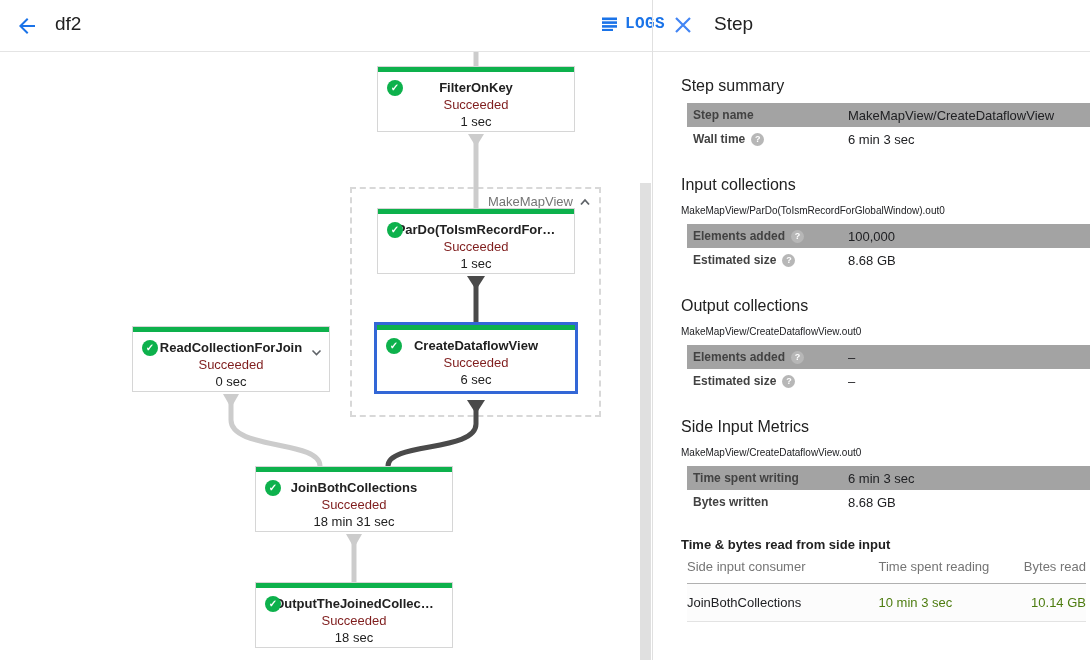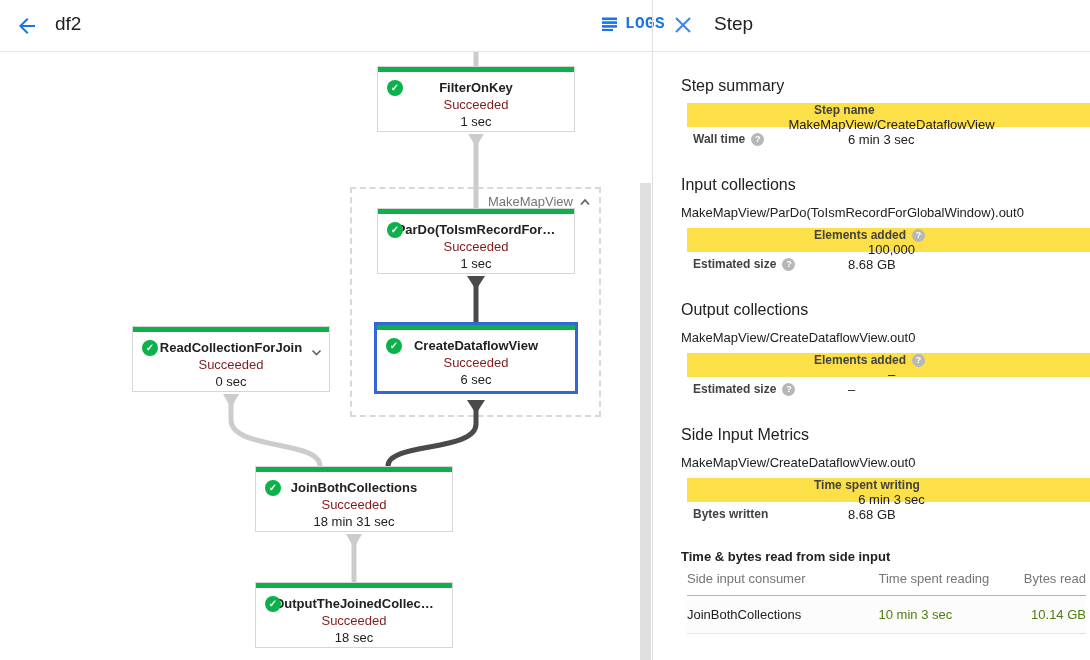--- a/index.html
+++ b/index.html
@@ -36,24 +36,24 @@
   .node-time { font-size:13px; color:#212121; line-height:17px; }
   .check { position:absolute; left:9px; top:13px; width:16px; height:16px; border-radius:50%;
            background:#0db14c; color:#fff; font-size:10px; font-weight:bold; line-height:16px; text-align:center; }
   .node-chevron { position:absolute; right:7px; top:15px; cursor:pointer; }
   .scroll-thumb { position:absolute; left:640px; top:131px; width:11px; height:477px; background:#e0e0e0; z-index:3; cursor:pointer; }
 
   
   .step-panel { position:absolute; left:653px; top:52px; width:437px; height:608px; background:#fff;
                 padding:0 0 0 28px; overflow:hidden; }
   .section-heading { font-size:16px; font-weight:400; color:#212121; margin-top:25px; }
-  .collection-name { font-size:13px; color:#202124; margin-top:11px; }
+  .collection-name { font-size:10px; color:#202124; margin-top:11px; }
   .kv-rows { margin-top:8px; margin-left:6px; }
   .kv-row { display:flex; align-items:center; height:24px; padding-left:6px; }
-  .kv-row.shade { background:#fde047;flex-direction:column; }
+  .kv-row.shade { background:#a3a3a3; }
   .kv-label { width:155px; font-size:12px; font-weight:bold; color:#424242; display:flex; align-items:center; gap:6px; }
   .kv-value { font-size:13px; color:#202124; }
   .help { display:inline-block; width:13px; height:13px; border-radius:50%; background:#b7b7b7; color:#fff;
           font-size:9px; font-weight:bold; line-height:13px; text-align:center; cursor:pointer; }
   .table-title { font-size:13px; font-weight:bold; color:#212121; margin-top:23px; }
   table.si-table { width:calc(100% - 10px); margin-left:6px; border-collapse:collapse; }
   .si-table th { font-size:13px; font-weight:400; color:#757575; text-align:left; padding:7px 0 9px 0;
                  border-bottom:1px solid #b0b0b0; }
   .si-table th:last-child, .si-table td:last-child { text-align:right; }
   .si-table td { font-size:13px; padding:11px 0; border-bottom:1px solid #e3e3e3; background:#fcfcfc; }

